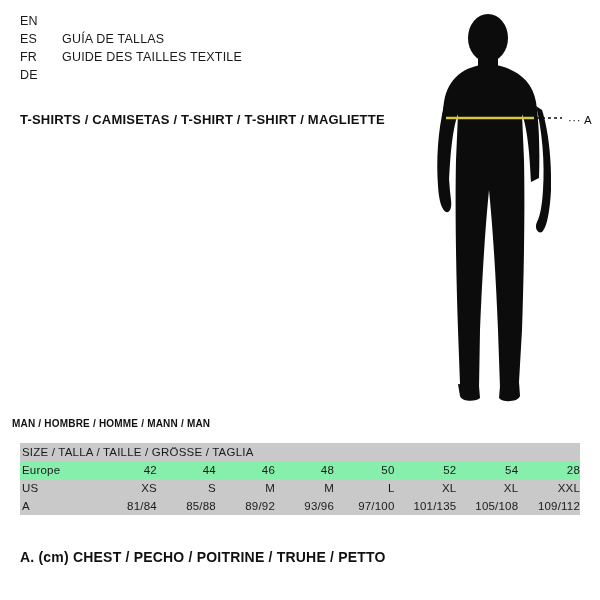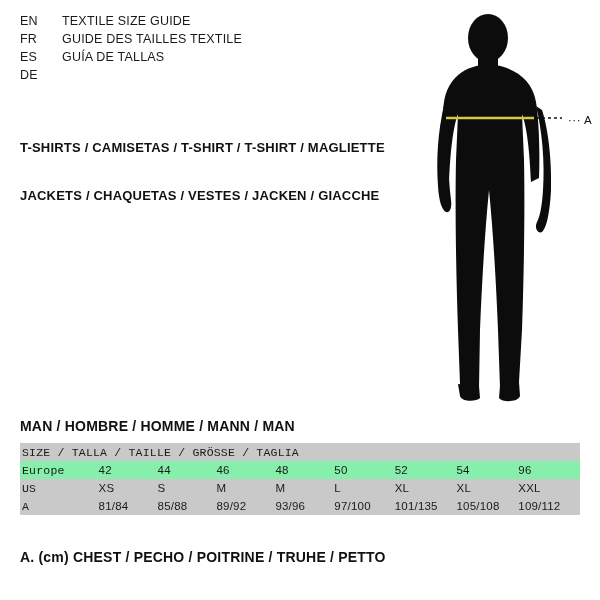--- a/index.html
+++ b/index.html
@@ -50,21 +50,20 @@
     left: 20px;
     top: 110px;
     width: 400px;
   }
   .cat-line {
     font-size: 13px;
     font-weight: bold;
     letter-spacing: 0.2px;
     line-height: 20px;
     color: #111111;
-    margin-top: 28px;
   }
 
   
   .figure-wrap {
     position: absolute;
     left: 400px;
     top: 10px;
     width: 200px;
     height: 400px;
   }
@@ -73,23 +72,23 @@
     left: 168px;
     top: 104px;
     font-size: 11.5px;
     color: #111111;
     letter-spacing: 0.5px;
   }
 
   
   .man-heading {
     position: absolute;
-    left: 20px;
+    left: 12px;
     top: 418px;
-    font-size: 14px;
+    font-size: 10px;
     font-weight: bold;
     letter-spacing: 0.2px;
     color: #111111;
   }
 
   
   .size-table {
     position: absolute;
     left: 20px;
     top: 443px;
@@ -102,25 +101,24 @@
     height: 18px;
     vertical-align: middle;
     color: #1a1a1a;
     letter-spacing: 0.2px;
   }
   .size-table tr.shade-dark td { background: #c9c9c9; }
   .size-table tr.shade-light td { background: #86efac; }
   .col-label {
     width: 86px;
     padding-left: 2px !important;
-    font-family: Liberation Mono, monospace;
   }
   .col-val {
     width: 67px;
-    text-align: left;
+    text-align: right;
   }
   .header-row td {
     font-weight: normal;
   }
 
   
   .footnote {
     position: absolute;
     left: 20px;
     top: 549px;
@@ -131,38 +129,36 @@
   }
 </style>
 </head>
 <body>
 
 <div class="page">
 
   <div class="lang-block">
     <div class="lang-row">
       <span class="lang-code">EN</span>
-      <span class="lang-text">TEXTILE SIZE GUIDE</span>
+    </div>
+    <div class="lang-row">
+      <span class="lang-code">ES</span>
+      <span class="lang-text">GUÍA DE TALLAS</span>
     </div>
     <div class="lang-row">
       <span class="lang-code">FR</span>
       <span class="lang-text">GUIDE DES TAILLES TEXTILE</span>
     </div>
     <div class="lang-row">
-      <span class="lang-code">ES</span>
-      <span class="lang-text">GUÍA DE TALLAS</span>
-    </div>
-    <div class="lang-row">
       <span class="lang-code">DE</span>
     </div>
   </div>
 
   <div class="cat-block">
     <div class="cat-line">T-SHIRTS / CAMISETAS / T-SHIRT / T-SHIRT / MAGLIETTE</div>
-    <div class="cat-line">JACKETS / CHAQUETAS / VESTES / JACKEN / GIACCHE</div>
   </div>
 
   <div class="figure-wrap">
     <svg width="200" height="400" viewBox="0 0 200 400">
       <g fill="#0c0c0c">
 
         <ellipse cx="88" cy="28" rx="20" ry="24"></ellipse>
 
         <rect x="78" y="46" width="20" height="14"></rect>
 
@@ -218,21 +214,21 @@
       </tr>
       <tr class="shade-light">
         <td class="col-label">Europe</td>
         <td class="col-val">42</td>
         <td class="col-val">44</td>
         <td class="col-val">46</td>
         <td class="col-val">48</td>
         <td class="col-val">50</td>
         <td class="col-val">52</td>
         <td class="col-val">54</td>
-        <td class="col-val">96</td>
+        <td class="col-val">28</td>
       </tr>
       <tr class="shade-dark">
         <td class="col-label">US</td>
         <td class="col-val">XS</td>
         <td class="col-val">S</td>
         <td class="col-val">M</td>
         <td class="col-val">M</td>
         <td class="col-val">L</td>
         <td class="col-val">XL</td>
         <td class="col-val">XL</td>

